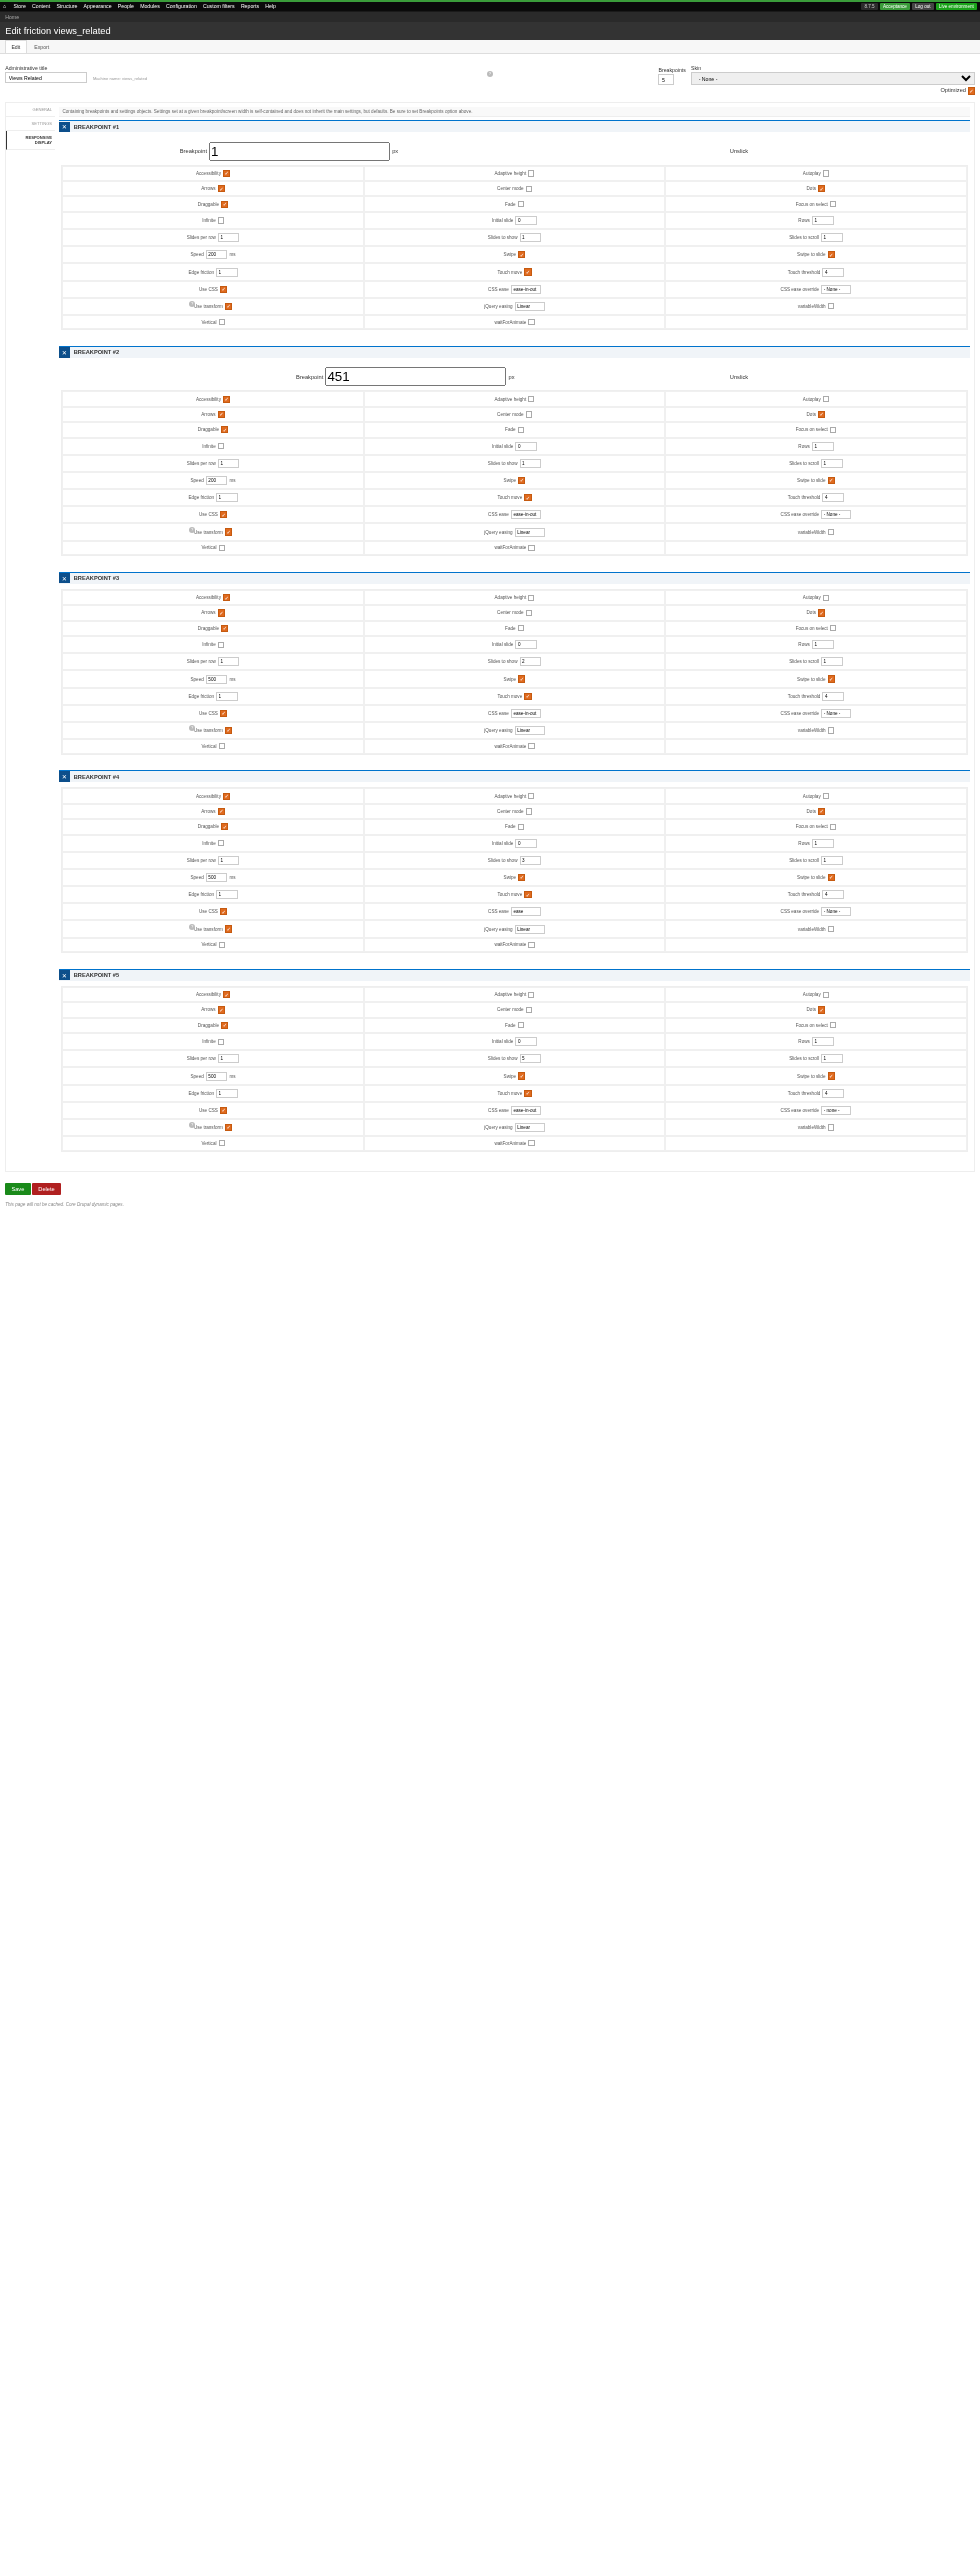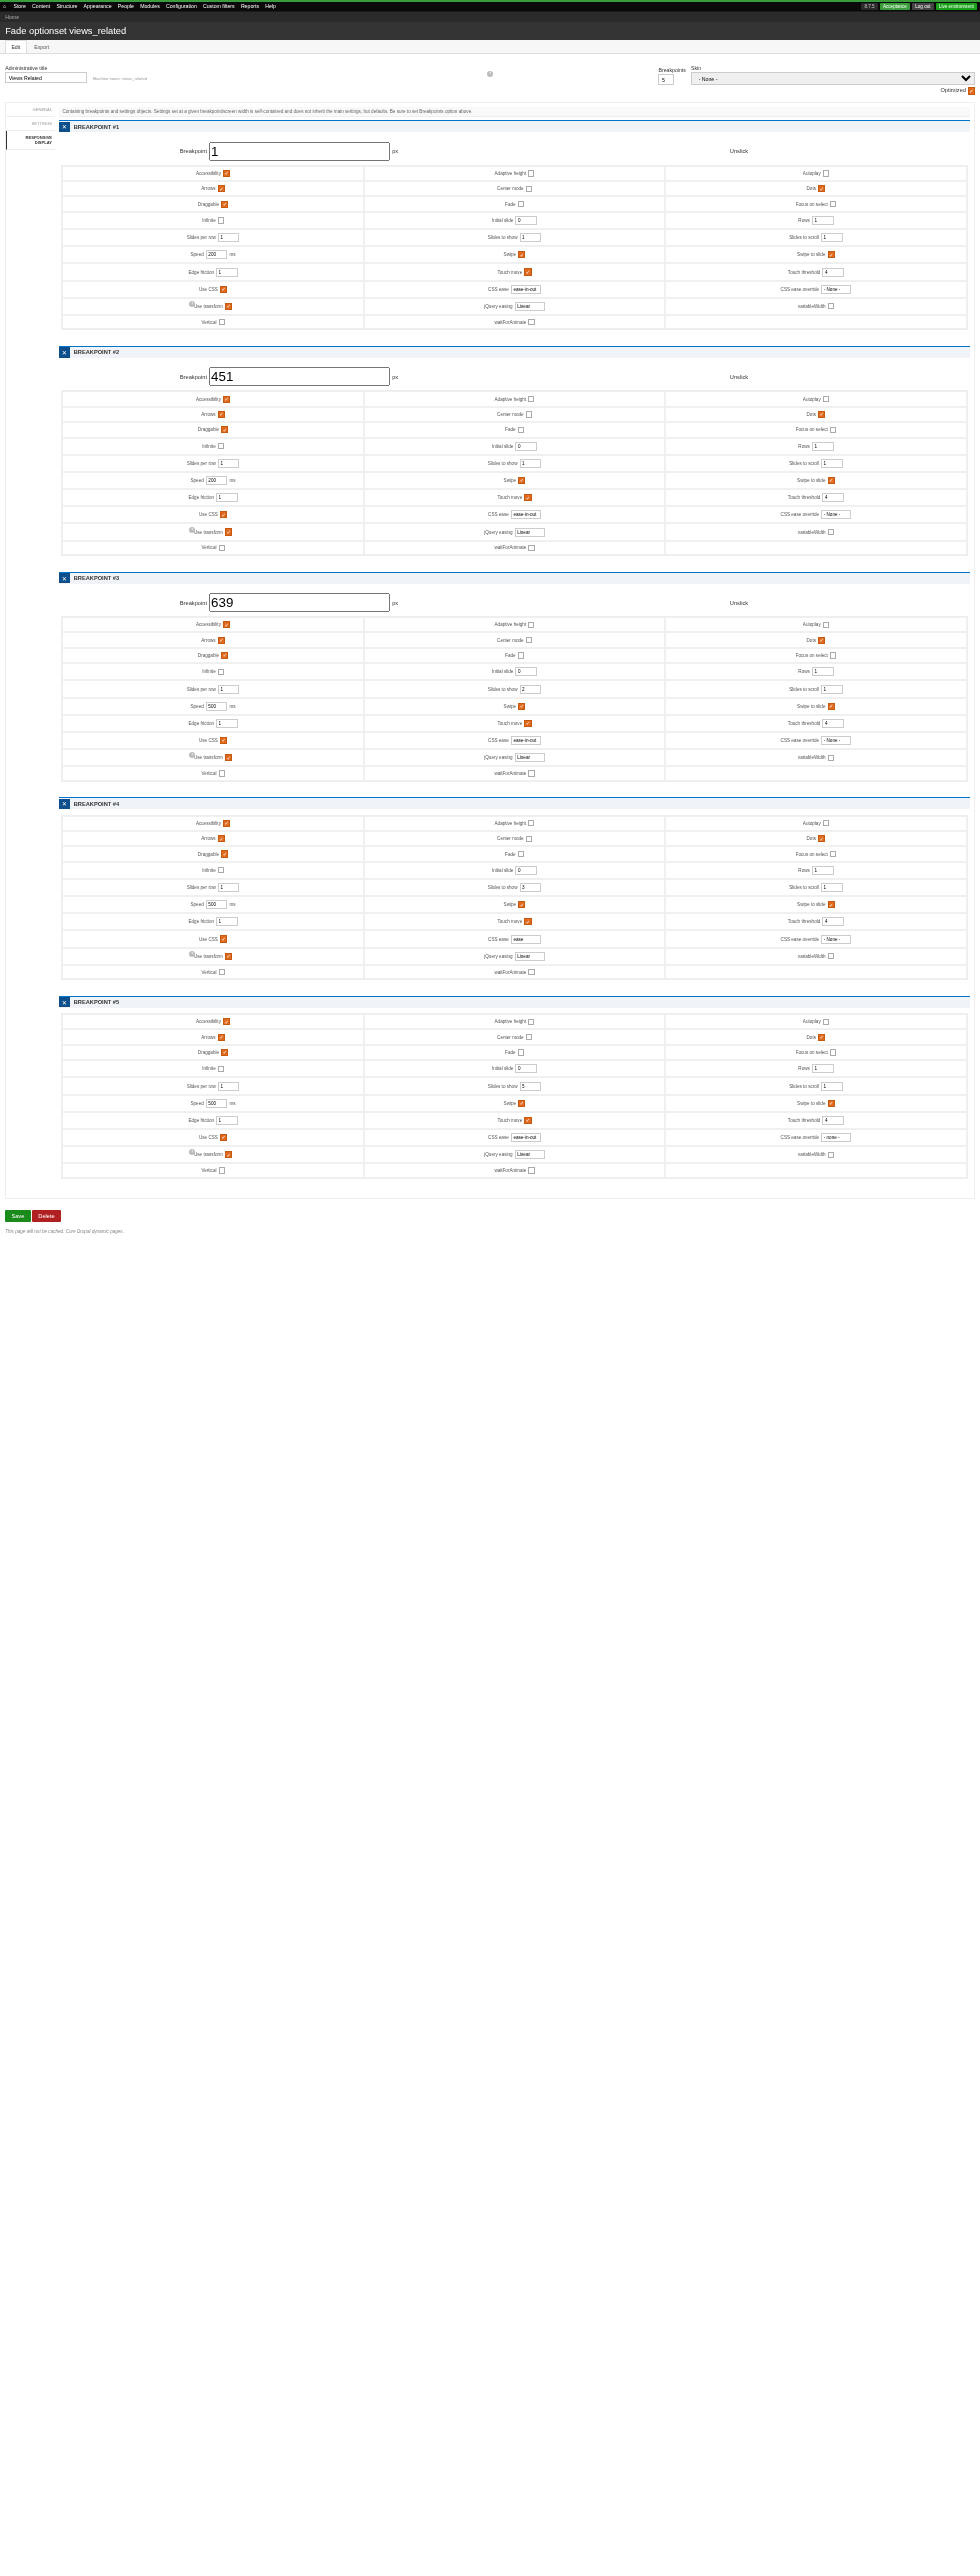--- a/index.html
+++ b/index.html
@@ -69,21 +69,21 @@
   <span id="admin-menu-slot"><span class="menu-item">Store</span><span class="menu-item">Content</span><span class="menu-item">Structure</span><span class="menu-item">Appearance</span><span class="menu-item">People</span><span class="menu-item">Modules</span><span class="menu-item">Configuration</span><span class="menu-item">Custom filters</span><span class="menu-item">Reports</span><span class="menu-item">Help</span></span>
   <span class="spacer"></span>
   <span class="pill pill-ver">8.7.5</span>
   <span class="pill pill-accept">Acceptance</span>
   <span class="pill pill-logout">Log out</span>
   <span class="pill pill-live">Live environment</span>
 </div>
 
 <div class="breadcrumb">Home</div>
 <div class="page-head">
-  <h1>Fade optionset views_related</h1>
+  <h1>Edit friction views_related</h1>
 </div>
 
 <div class="tabs">
   <a class="active">Edit</a>
   <a>Export</a>
 </div>
 
 <div class="content-wrap">
   <div class="top-form">
     <div class="col">
@@ -270,21 +270,21 @@
       </div>
     </div>
   </div>
   <div class="bp-section">
     <div class="bp-header">
       <div class="bp-remove">✕</div>
       <div class="bp-title">BREAKPOINT #2</div>
     </div>
     <div class="bp-body">
       <div class="bp-top-row">
-        <div class="bp-top-left" style="justify-content:center">
+        <div class="bp-top-left" style="justify-content:flex-end">
           <label>Breakpoint</label>
           <input type="text" class="" value="451" style="">
           <span class="unit">px</span>
         </div>
         <div class="bp-top-right">
           <label>Unslick</label>
           <span class="chk"></span>
         </div>
       </div>
       <div class="field-grid">
@@ -418,31 +418,20 @@
         <div class="field-cell"></div>
       </div>
     </div>
   </div>
   <div class="bp-section">
     <div class="bp-header">
       <div class="bp-remove">✕</div>
       <div class="bp-title">BREAKPOINT #3</div>
     </div>
     <div class="bp-body">
-      <div class="bp-top-row">
-        <div class="bp-top-left" style="justify-content:center">
-          <label>Breakpoint</label>
-          <input type="text" class="" value="639" style="">
-          <span class="unit">px</span>
-        </div>
-        <div class="bp-top-right">
-          <label>Unslick</label>
-          <span class="chk"></span>
-        </div>
-      </div>
       <div class="field-grid">
         <div class="field-cell center-just">
                   <label>Accessibility</label>
                   <span class="chk-orange"></span>
                 </div>
         <div class="field-cell center-just">
                   <label>Adaptive height</label>
                   <span class="chk"></span>
                 </div>
         <div class="field-cell center-just">

